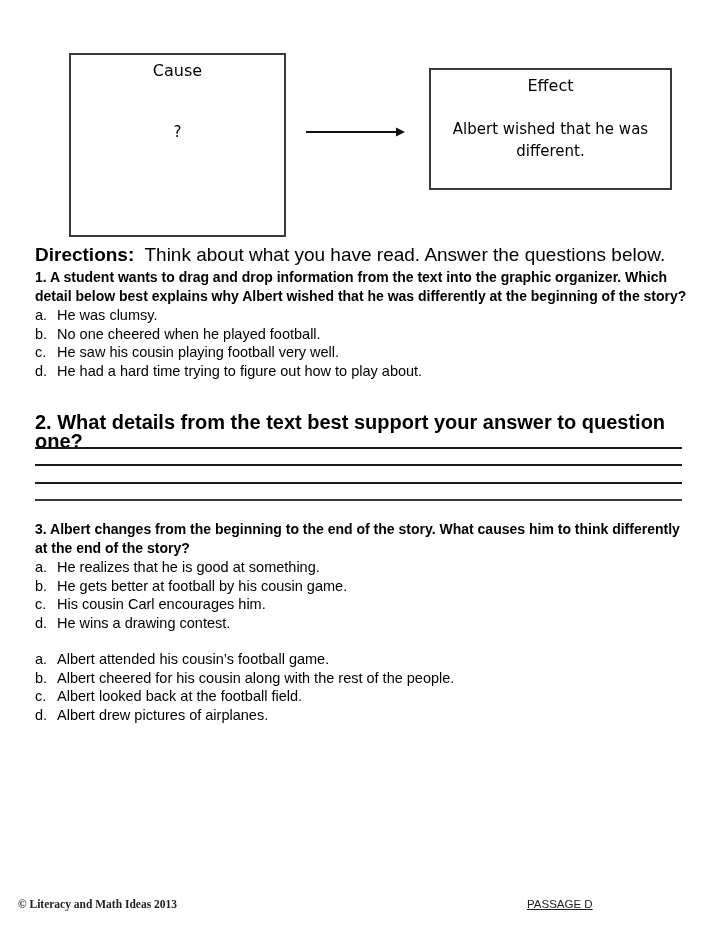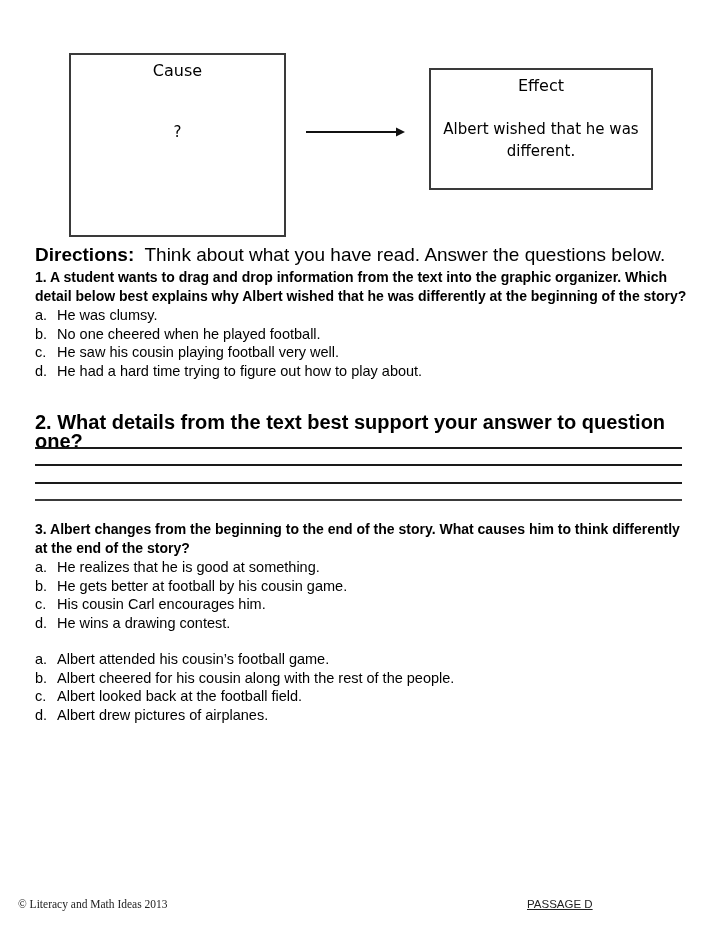--- a/index.html
+++ b/index.html
@@ -1,20 +1,20 @@
 <!DOCTYPE html>
 <html><head>
   <meta charset="utf-8">
   <style>
     html, body { margin: 0; padding: 0; background: #ffffff; }
     body { width: 720px; height: 932px; position: relative; overflow: hidden; color: #000; font-family: "Liberation Sans", sans-serif; }
 
     .organizer-box { position: absolute; border: 2px solid #3a3a3a; box-sizing: border-box; background: #fff; }
     #cause-box { left: 69px; top: 53px; width: 217px; height: 184px; }
-    #effect-box { left: 429px; top: 68px; width: 224px; height: 122px; }
+    #effect-box { left: 429px; top: 68px; width: 243px; height: 122px; }
     .box-title { position: absolute; left: 0; right: 0; text-align: center; font-family: "DejaVu Sans", sans-serif; font-size: 16px; }
     #cause-box .box-title { top: 6px; }
     #effect-box .box-title { top: 6px; }
     .box-body { position: absolute; left: 6px; right: 6px; text-align: center; font-family: "DejaVu Sans", sans-serif; font-size: 15px; line-height: 22px; }
     #cause-box .box-body { top: 66px; }
     #effect-box .box-body { top: 48px; }
 
     #arrow { position: absolute; left: 306px; top: 125px; width: 100px; height: 14px; }
 
     .text-block { position: absolute; left: 35px; right: 30px; }
@@ -25,21 +25,21 @@
     .choices li { display: flex; }
     .choices .letter { width: 22px; flex: none; }
 
     #q1 { top: 268px; }
     #q2 { top: 413px; }
     #q2 .q-stem { font-family: "Liberation Sans", sans-serif; font-size: 20px; }
     .answer-line { position: absolute; left: 35px; width: 647px; height: 2px; background: #1a1a1a; }
     #q3 { top: 520px; }
     #q4 { top: 650px; }
 
-    .footer-left { position: absolute; left: 18px; top: 898px; font-family: "Liberation Serif", serif; font-size: 11.5px; color: #222; }
+    .footer-left { position: absolute; left: 18px; top: 898px; font-family: "Liberation Serif", serif; font-size: 11.5px; color: #222; font-weight: bold; }
     .footer-right { position: absolute; left: 527px; top: 898px; font-family: "Liberation Sans", sans-serif; font-size: 11.5px; color: #222; text-decoration: underline; }
   </style>
 </head>
 <body>
 
 <div id="cause-box" class="organizer-box">
   <div class="box-title">Cause</div>
   <div class="box-body">?</div>
 </div>
 

